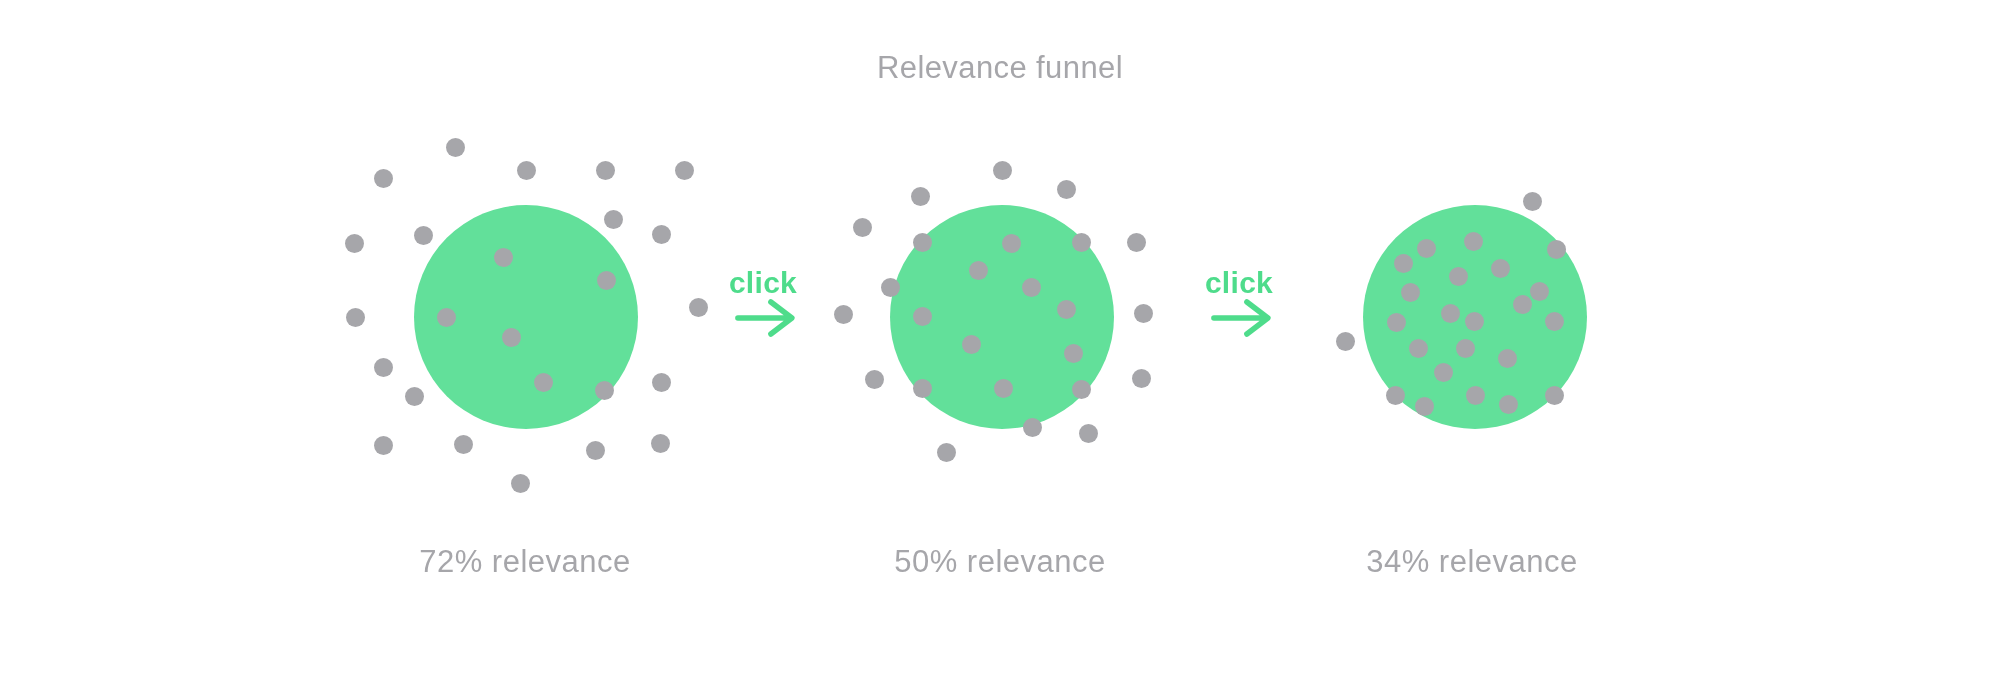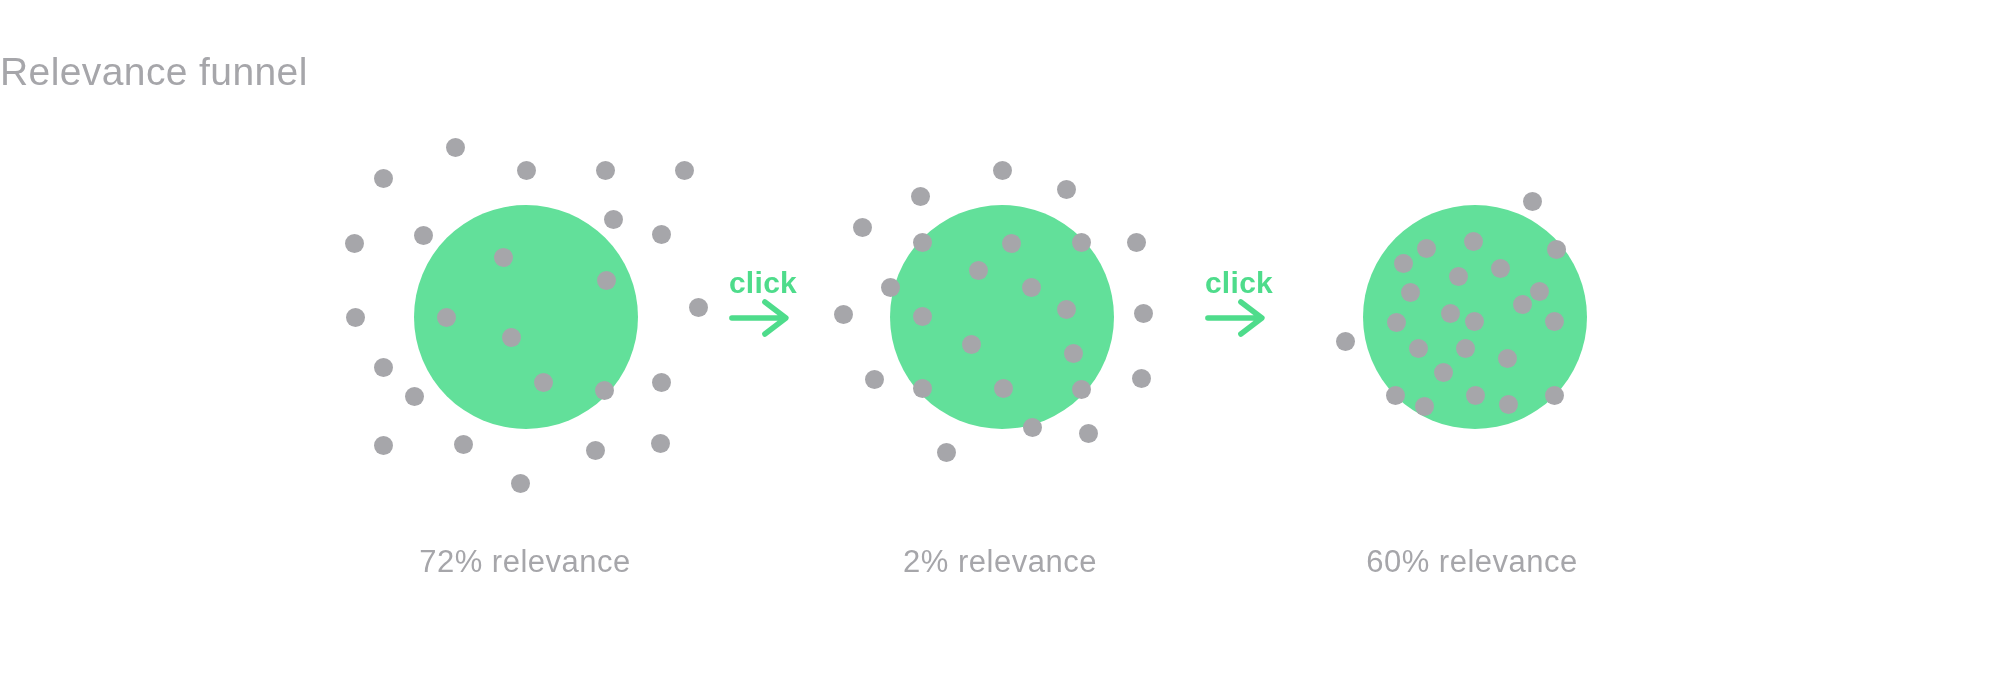--- a/index.html
+++ b/index.html
@@ -9,22 +9,22 @@
     height: 680px;
     background: #ffffff;
     overflow: hidden;
     font-family: "Liberation Sans", sans-serif;
   }
   .title {
     position: absolute;
     top: 50px;
     left: 0;
     right: 0;
-    text-align: left;
-    font-size: 39px;
+    text-align: center;
+    font-size: 31px;
     font-weight: 300;
     letter-spacing: 0.4px;
     color: #a6a6aa;
   }
   .big-circle {
     position: absolute;
     border-radius: 50%;
   }
   .dot {
     position: absolute;
@@ -38,21 +38,21 @@
     letter-spacing: 0.5px;
     color: #a6a6aa;
     white-space: nowrap;
     line-height: 1;
   }
   .transition {
     position: absolute;
     transform: translateX(-50%);
     display: flex;
     flex-direction: column;
-    align-items: flex-start;
+    align-items: flex-end;
   }
   .click-label {
     font-size: 30px;
     font-weight: 700;
     line-height: 1;
     letter-spacing: 0.3px;
   }
 </style>
 </head>
 <body>
@@ -106,21 +106,21 @@
       <div class="dot" style="left: 961.5px; top: 334.5px; height: 19px; width: 19px; background: rgb(166, 166, 170);"></div>
       <div class="dot" style="left: 1063.5px; top: 343.5px; height: 19px; width: 19px; background: rgb(166, 166, 170);"></div>
       <div class="dot" style="left: 864.5px; top: 369.5px; height: 19px; width: 19px; background: rgb(166, 166, 170);"></div>
       <div class="dot" style="left: 1131.5px; top: 368.5px; height: 19px; width: 19px; background: rgb(166, 166, 170);"></div>
       <div class="dot" style="left: 912.5px; top: 378.5px; height: 19px; width: 19px; background: rgb(166, 166, 170);"></div>
       <div class="dot" style="left: 993.5px; top: 378.5px; height: 19px; width: 19px; background: rgb(166, 166, 170);"></div>
       <div class="dot" style="left: 1071.5px; top: 379.5px; height: 19px; width: 19px; background: rgb(166, 166, 170);"></div>
       <div class="dot" style="left: 1022.5px; top: 417.5px; height: 19px; width: 19px; background: rgb(166, 166, 170);"></div>
       <div class="dot" style="left: 1078.5px; top: 423.5px; height: 19px; width: 19px; background: rgb(166, 166, 170);"></div>
       <div class="dot" style="left: 936.5px; top: 442.5px; height: 19px; width: 19px; background: rgb(166, 166, 170);"></div>
-      <div class="group-label" style="left: 1000px; top: 546px; color: rgb(166, 166, 170);">2% relevance</div>
+      <div class="group-label" style="left: 1000px; top: 546px; color: rgb(166, 166, 170);">50% relevance</div>
       <div class="big-circle" style="left: 1363px; top: 205px; height: 224px; width: 224px; background: rgb(98, 224, 154);"></div>
       <div class="dot" style="left: 1522.5px; top: 191.5px; height: 19px; width: 19px; background: rgb(166, 166, 170);"></div>
       <div class="dot" style="left: 1463.5px; top: 231.5px; height: 19px; width: 19px; background: rgb(166, 166, 170);"></div>
       <div class="dot" style="left: 1416.5px; top: 238.5px; height: 19px; width: 19px; background: rgb(166, 166, 170);"></div>
       <div class="dot" style="left: 1393.5px; top: 253.5px; height: 19px; width: 19px; background: rgb(166, 166, 170);"></div>
       <div class="dot" style="left: 1546.5px; top: 239.5px; height: 19px; width: 19px; background: rgb(166, 166, 170);"></div>
       <div class="dot" style="left: 1490.5px; top: 258.5px; height: 19px; width: 19px; background: rgb(166, 166, 170);"></div>
       <div class="dot" style="left: 1448.5px; top: 266.5px; height: 19px; width: 19px; background: rgb(166, 166, 170);"></div>
       <div class="dot" style="left: 1400.5px; top: 282.5px; height: 19px; width: 19px; background: rgb(166, 166, 170);"></div>
       <div class="dot" style="left: 1529.5px; top: 281.5px; height: 19px; width: 19px; background: rgb(166, 166, 170);"></div>
@@ -132,21 +132,21 @@
       <div class="dot" style="left: 1335.5px; top: 331.5px; height: 19px; width: 19px; background: rgb(166, 166, 170);"></div>
       <div class="dot" style="left: 1408.5px; top: 338.5px; height: 19px; width: 19px; background: rgb(166, 166, 170);"></div>
       <div class="dot" style="left: 1455.5px; top: 338.5px; height: 19px; width: 19px; background: rgb(166, 166, 170);"></div>
       <div class="dot" style="left: 1497.5px; top: 348.5px; height: 19px; width: 19px; background: rgb(166, 166, 170);"></div>
       <div class="dot" style="left: 1433.5px; top: 362.5px; height: 19px; width: 19px; background: rgb(166, 166, 170);"></div>
       <div class="dot" style="left: 1385.5px; top: 385.5px; height: 19px; width: 19px; background: rgb(166, 166, 170);"></div>
       <div class="dot" style="left: 1465.5px; top: 385.5px; height: 19px; width: 19px; background: rgb(166, 166, 170);"></div>
       <div class="dot" style="left: 1498.5px; top: 394.5px; height: 19px; width: 19px; background: rgb(166, 166, 170);"></div>
       <div class="dot" style="left: 1544.5px; top: 385.5px; height: 19px; width: 19px; background: rgb(166, 166, 170);"></div>
       <div class="dot" style="left: 1414.5px; top: 396.5px; height: 19px; width: 19px; background: rgb(166, 166, 170);"></div>
-      <div class="group-label" style="left: 1472px; top: 546px; color: rgb(166, 166, 170);">60% relevance</div>
+      <div class="group-label" style="left: 1472px; top: 546px; color: rgb(166, 166, 170);">34% relevance</div>
       <div class="transition" style="left: 763px; top: 268px;">
         <span class="click-label" style="color: rgb(78, 220, 139);">click</span>
         <svg width="62" height="40" viewBox="0 0 62 40">
           <path d="M3 20 L55 20 M36 4 L57 20 L36 36" fill="none" stroke="#4edc8b" stroke-width="5.5" stroke-linecap="round" stroke-linejoin="round"></path>
         </svg>
       </div>
       <div class="transition" style="left: 1239px; top: 268px;">
         <span class="click-label" style="color: rgb(78, 220, 139);">click</span>
         <svg width="62" height="40" viewBox="0 0 62 40">
           <path d="M3 20 L55 20 M36 4 L57 20 L36 36" fill="none" stroke="#4edc8b" stroke-width="5.5" stroke-linecap="round" stroke-linejoin="round"></path>

